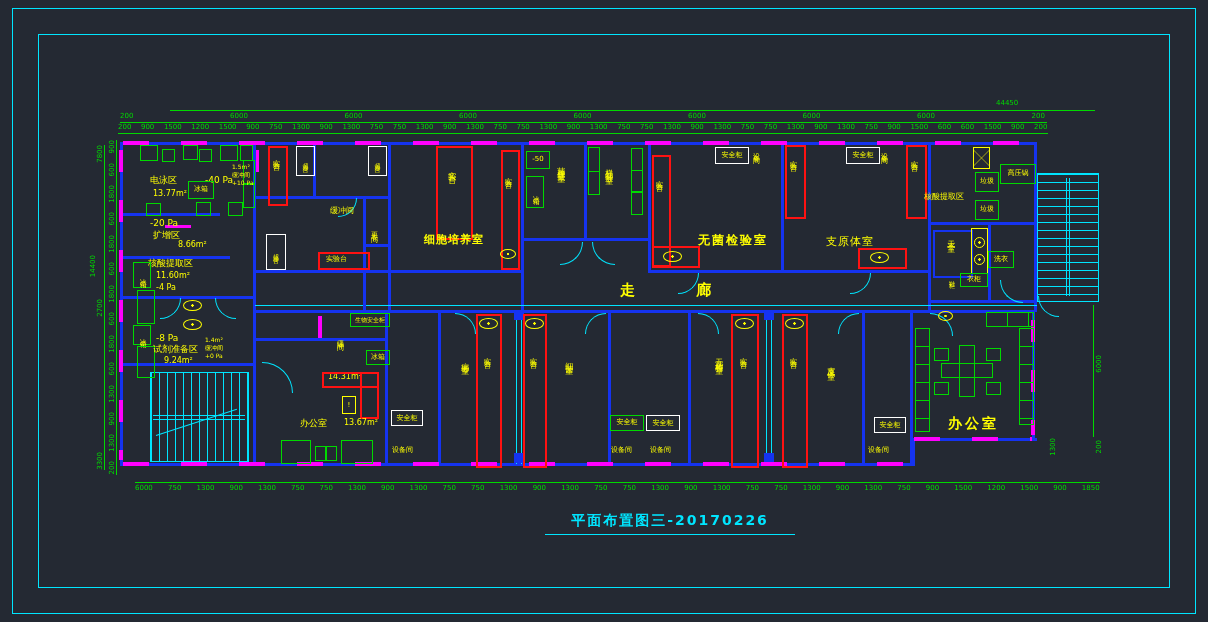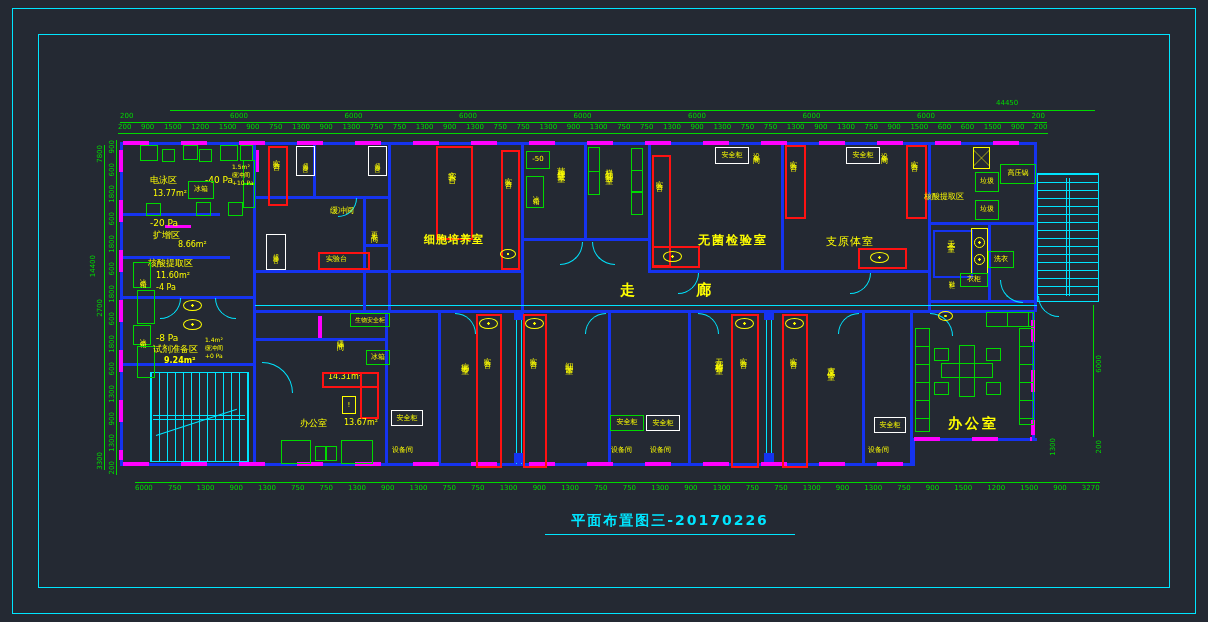--- a/index.html
+++ b/index.html
@@ -134,21 +134,21 @@
     <span>750</span>
     <span>1300</span>
     <span>900</span>
     <span>1300</span>
     <span>750</span>
     <span>900</span>
     <span>1500</span>
     <span>1200</span>
     <span>1500</span>
     <span>900</span>
-    <span>3270</span>
+    <span>1850</span>
   </div>
 
 <div class="abs dim vdim" style="left:90px;top:255px;">14400</div>
 <div class="abs dimline" style="left:104px;top:145px;width:1px;height:325px;"></div>
 <div class="abs dim-col" style="left:96px;top:145px;height:325px;">
     <span>7800</span>
     <span>2700</span>
     <span>3300</span>
   </div>
 <div class="abs dimline" style="left:116px;top:140px;width:1px;height:335px;"></div>
@@ -285,21 +285,21 @@
 <div class="abs ylabel sm8" style="left:156px;top:271px;">11.60m²</div>
 <div class="abs ylabel sm8" style="left:156px;top:283px;">-4 Pa</div>
 <div class="abs gbox vtext" style="left:133px;top:262px;width:16px;height:24px;">冰箱</div>
 <div class="abs gbox" style="left:137px;top:290px;width:16px;height:32px;"></div>
 <div class="abs gbox vtext" style="left:133px;top:325px;width:16px;height:18px;">冰箱</div>
 <div class="abs gbox" style="left:137px;top:346px;width:16px;height:30px;"></div>
 <div class="abs sink" style="left:183px;top:300px;"></div>
 <div class="abs sink" style="left:183px;top:319px;"></div>
 <div class="abs ylabel" style="left:156px;top:333px;">-8 Pa</div>
 <div class="abs ylabel" style="left:153px;top:344px;">试剂准备区</div>
-<div class="abs ylabel sm8" style="left:164px;top:356px;font-weight:bold;">9.24m²</div>
+<div class="abs ylabel sm8" style="left:164px;top:356px;">9.24m²</div>
 <div class="abs ylabel sm6" style="left:205px;top:337px;">1.4m²</div>
 <div class="abs ylabel sm6" style="left:205px;top:345px;">缓冲间</div>
 <div class="abs ylabel sm6" style="left:205px;top:353px;">+0 Pa</div>
 
 <div class="abs bench" style="left:268px;top:146px;width:16px;height:56px;"></div>
 <div class="abs ylabel vtext sm7" style="left:272px;top:154px;">实验台</div>
 <div class="abs wbox vtext sm6" style="left:296px;top:146px;width:17px;height:28px;">超净台</div>
 <div class="abs wbox vtext sm6" style="left:368px;top:146px;width:17px;height:28px;">超净台</div>
 <div class="abs wbox vtext sm6" style="left:266px;top:234px;width:18px;height:34px;">超净台</div>
 <div class="abs ylabel sm8" style="left:330px;top:206px;">缓冲间</div>

